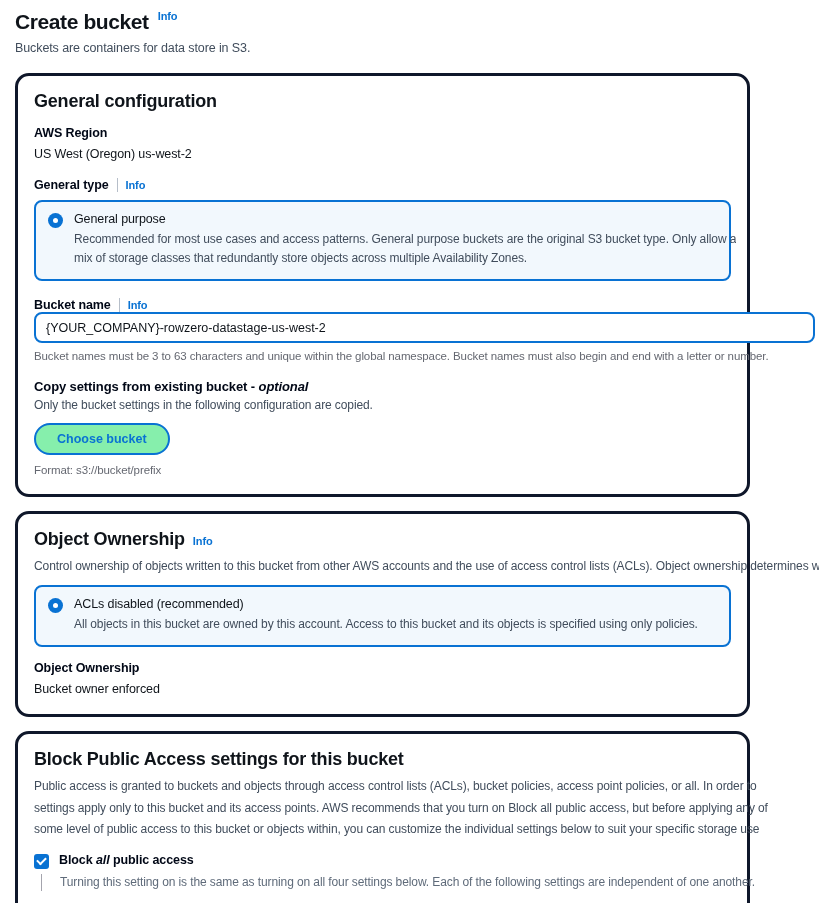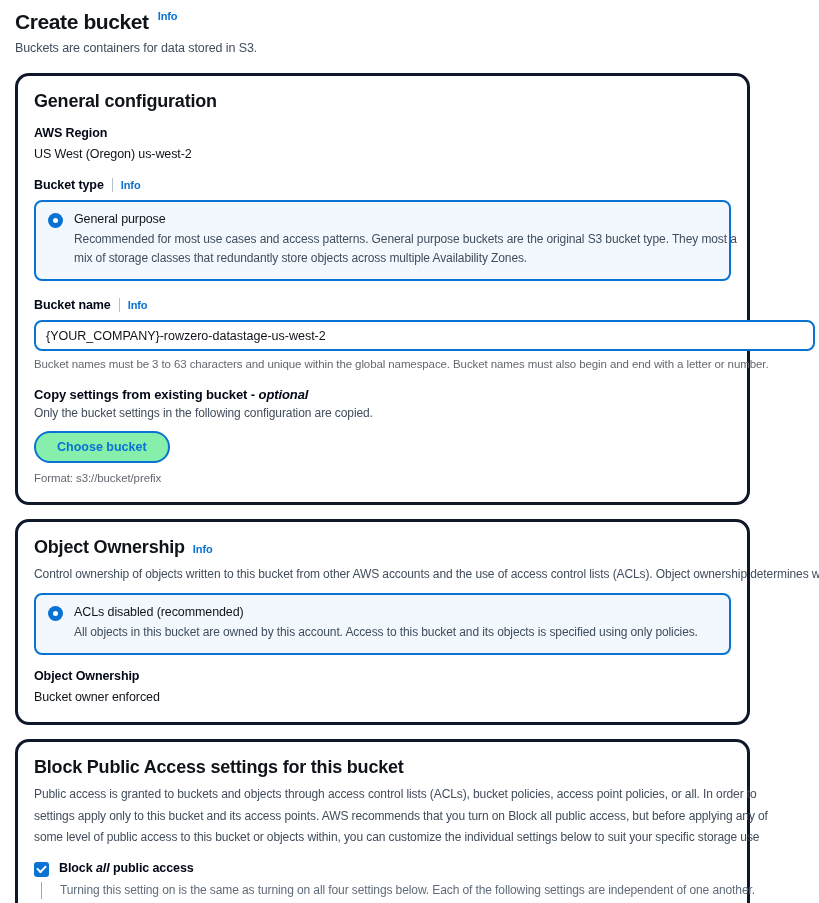--- a/index.html
+++ b/index.html
@@ -34,21 +34,21 @@
     border:2px solid #0972d3;border-radius:8px;background:#f2f8fd;
     padding:10px 4px 11px 12px;cursor:pointer;
   }
   .radio{flex:0 0 auto;width:15px;height:15px;border-radius:50%;background:#0972d3;position:relative;margin-top:1px}
   .radio::after{content:"";position:absolute;left:5px;top:5px;width:5px;height:5px;border-radius:50%;background:#fff}
   .option-title{font-size:12.5px;color:#0f141a}
   .option-desc{margin-top:4px;font-size:12px;color:#414d5c;line-height:19px;white-space:nowrap;overflow:hidden}
   .option-desc + .option-desc{margin-top:0}
 
   .text-input{
-    display:block;box-sizing:border-box;margin-top:8px;width:781px;height:31px;
+    display:block;box-sizing:border-box;width:781px;height:31px;
     border:2px solid #0972d3;border-radius:8px;padding:4px 10px;background:#fff;
     font-family:inherit;font-size:12.5px;color:#0f141a;outline:none;
   }
   .constraint{margin-top:7px;font-size:11.5px;color:#656871;white-space:nowrap}
 
   .copy-label{margin-top:17px;font-size:13px;font-weight:700;color:#000716}
   .copy-label .em{font-style:italic}
   .copy-desc{margin-top:4px;font-size:12px;color:#414d5c}
   .btn{
     display:inline-block;margin-top:11px;padding:7px 21px;background:#86efac;
@@ -72,42 +72,42 @@
 </head>
 <body>
 
 <div class="page">
 
   <div class="page-header">
     <div class="h1-row">
       <h1>Create bucket</h1>
       <a class="info">Info</a>
     </div>
-    <div class="subtitle">Buckets are containers for data stored in S3.</div>
+    <div class="subtitle">Buckets are containers for data store in S3.</div>
   </div>
 
   <section class="container first">
     <h2>General configuration</h2>
 
     <div class="field">
       <div class="label">AWS Region</div>
       <div class="value">US West (Oregon) us-west-2</div>
     </div>
 
     <div class="label-row">
-      <span class="label">Bucket type</span>
+      <span class="label">General type</span>
       <span class="vdiv"></span>
       <a class="info">Info</a>
     </div>
 
     <div class="option-card">
       <span class="radio"></span>
       <div class="option-body">
         <div class="option-title">General purpose</div>
-        <div class="option-desc">Recommended for most use cases and access patterns. General purpose buckets are the original S3 bucket type. They most a</div>
+        <div class="option-desc">Recommended for most use cases and access patterns. General purpose buckets are the original S3 bucket type. Only allow a</div>
         <div class="option-desc">mix of storage classes that redundantly store objects across multiple Availability Zones.</div>
       </div>
     </div>
 
     <div class="label-row">
       <span class="label">Bucket name</span>
       <span class="vdiv"></span>
       <a class="info">Info</a>
     </div>
 

